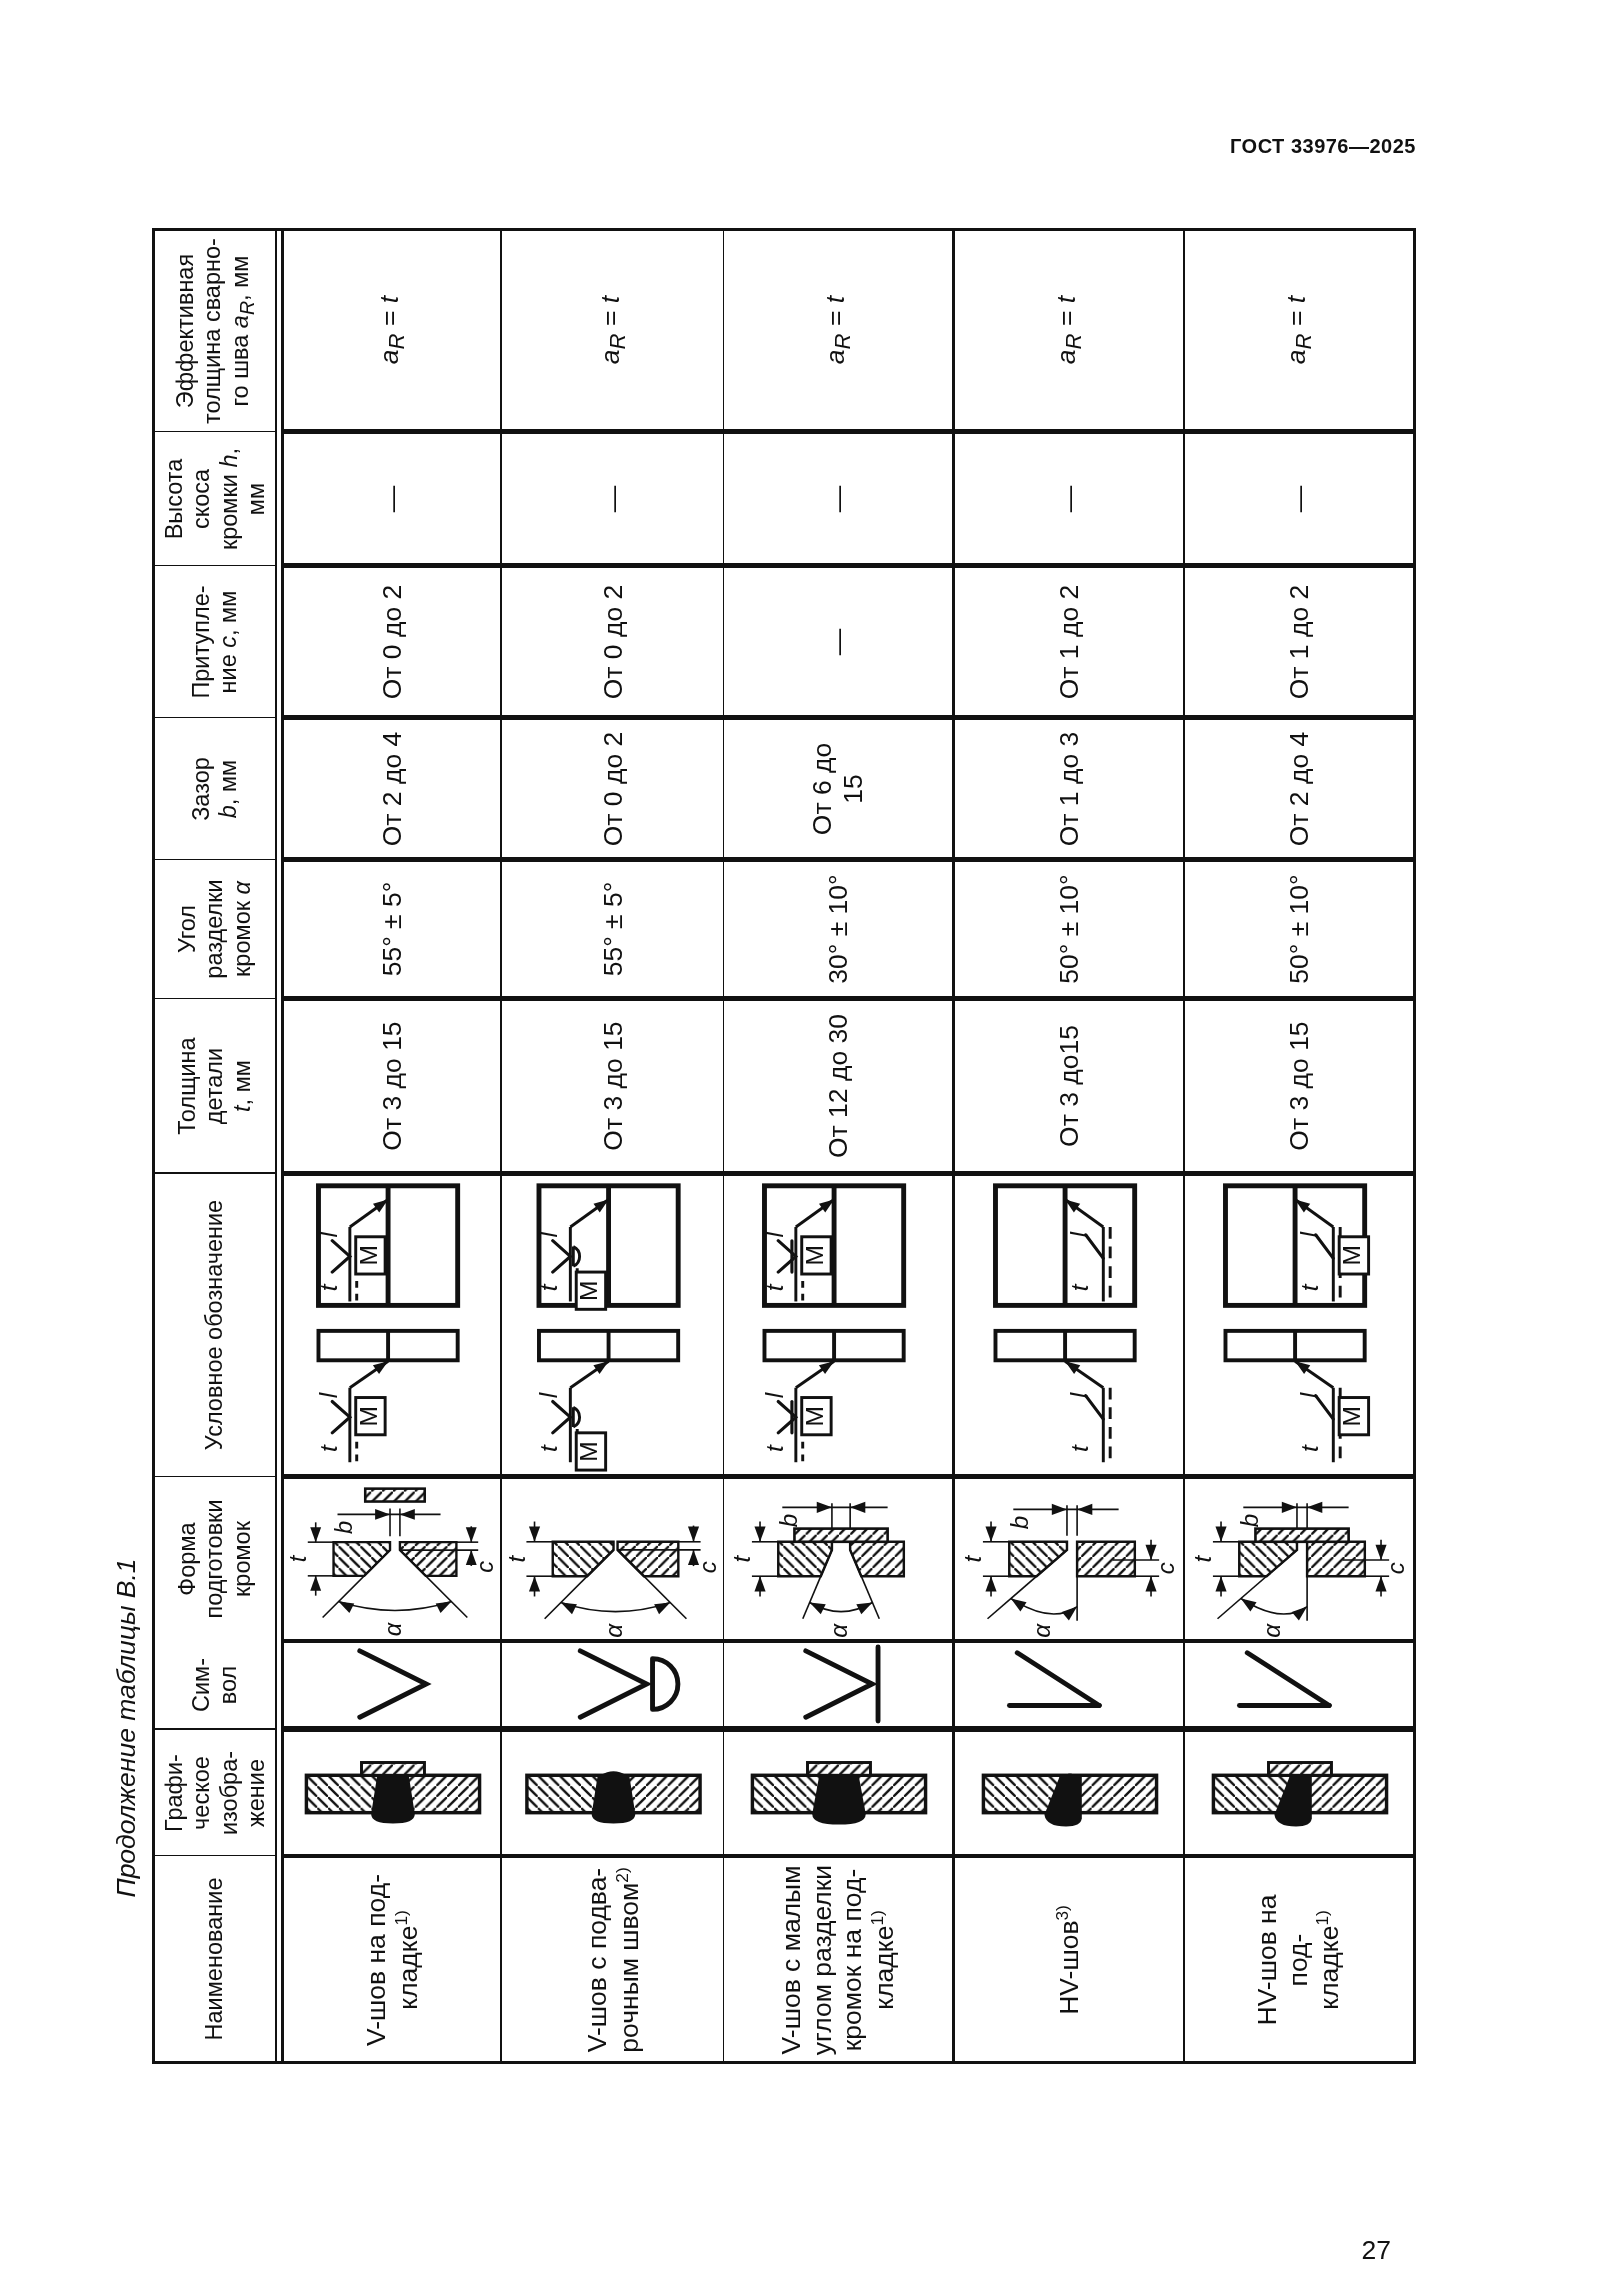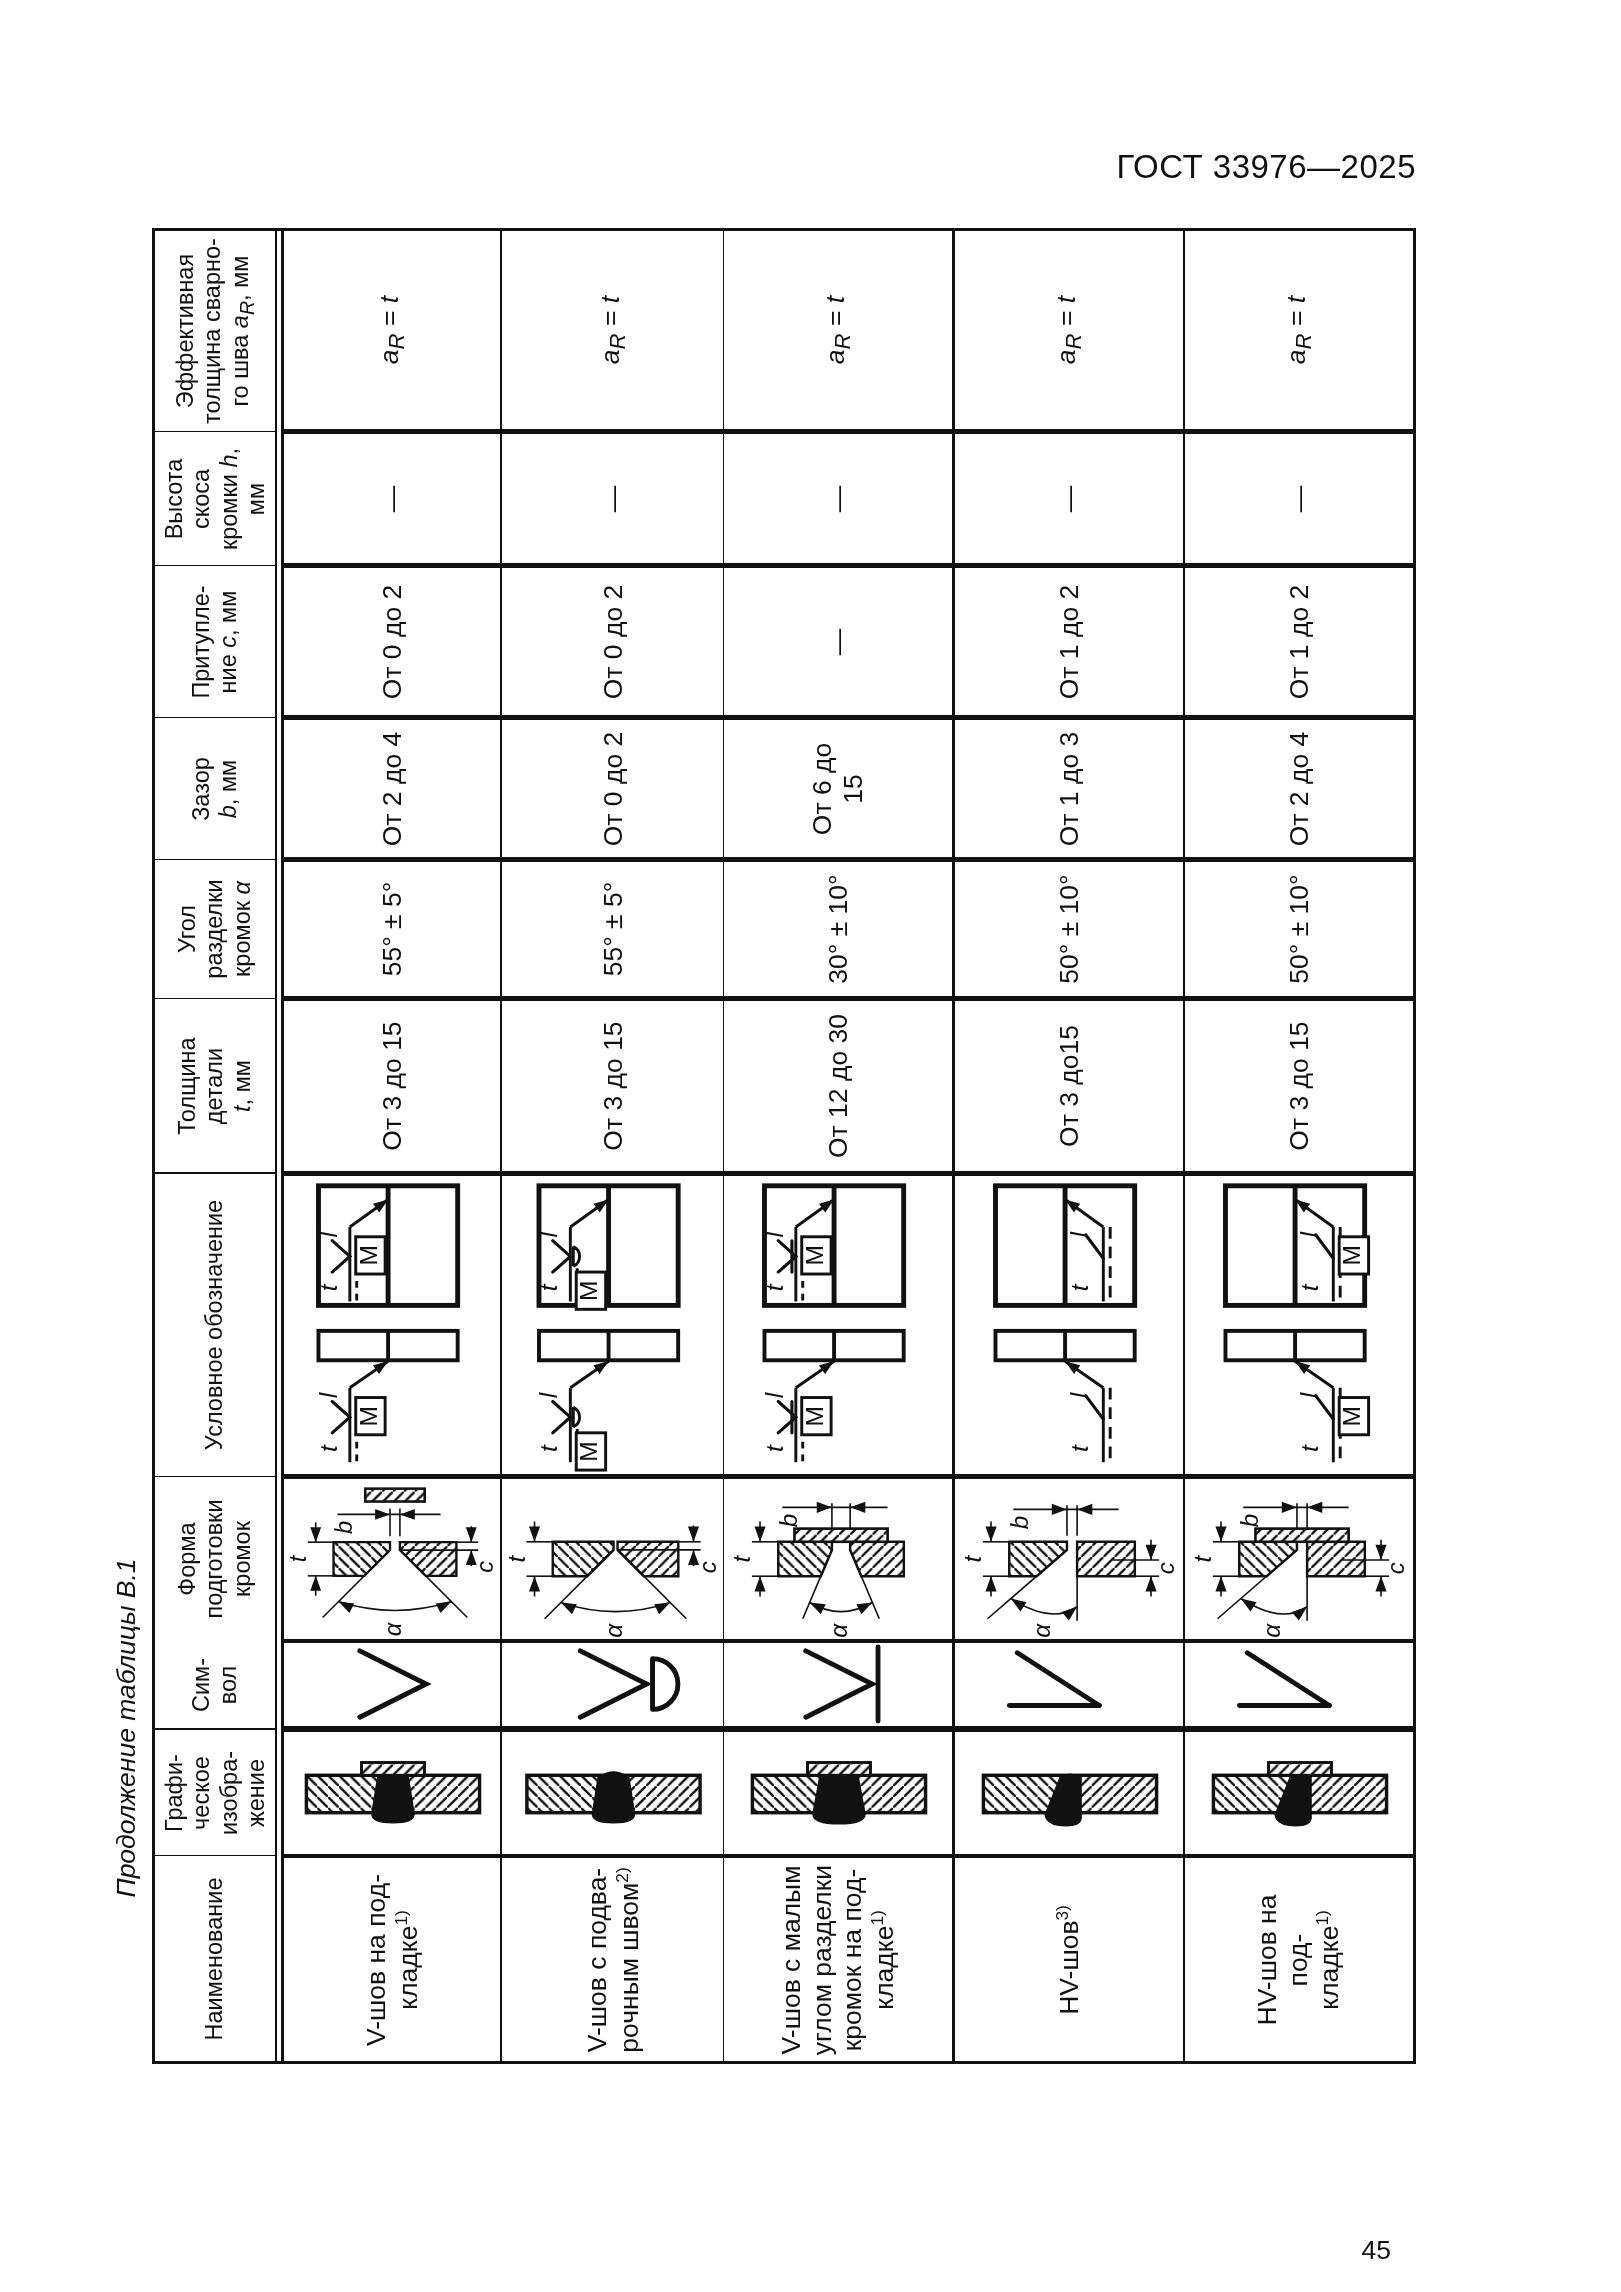--- a/index.html
+++ b/index.html
@@ -3,22 +3,22 @@
 <meta charset="utf-8">
 <title>ГОСТ 33976—2025 — стр. 31</title>
 <style>
   html,body{margin:0;padding:0;background:#888;}
   .page{
     position:relative;width:1621px;height:2293px;background:#fff;
     font-family:"Liberation Sans",sans-serif;color:#111;overflow:hidden;
     margin:0 auto;
   }
   .doc-header{
-    position:absolute;top:148px;right:205px;
-    font-size:33px;font-weight:normal;letter-spacing:0.5px;
+    position:absolute;top:135px;right:205px;
+    font-size:20px;font-weight:bold;letter-spacing:0.5px;
   }
   .page-number{
     position:absolute;top:2235px;right:230px;font-size:26.5px;
   }
   .table-caption{position:absolute;left:126px;top:1728px;width:0;height:0;}
   .table-caption .rot{
     position:absolute;left:50%;top:50%;
     transform:translate(-50%,-50%) rotate(-90deg);
     white-space:nowrap;font-style:italic;font-size:26.5px;
   }
@@ -636,15 +636,15 @@
           <rect x="78" y="31" width="64" height="13" fill="#fff"></rect>
           <rect x="78" y="31" width="64" height="13" fill="url(#hR10)" stroke="#111111" stroke-width="3"></rect>
         </svg>
       </div>
       <div class="cell" style="left: 1033px; top: 1630px; width: 228px; height: 203px;">
         <div class="rot" style="width: 191px; font-size: 26.5px;">HV-шов на под-
 кладке<sup>1)</sup></div>
       </div>
       <div class="white-strip" style="left: 125px; top: 2.9px; width: 3.9px; height: 1830px;"></div>
     </div>
-  <div class="page-number">45</div>
+  <div class="page-number">27</div>
 </div>
 
 
 </body></html>

